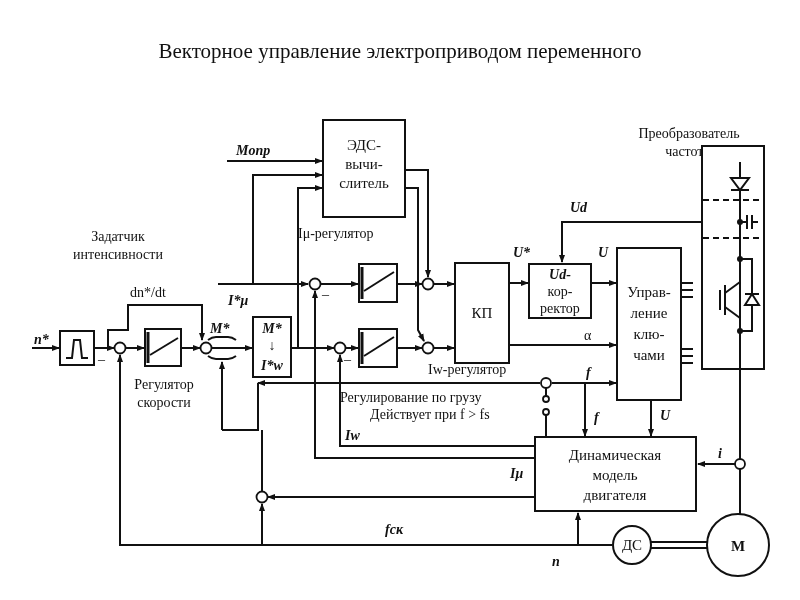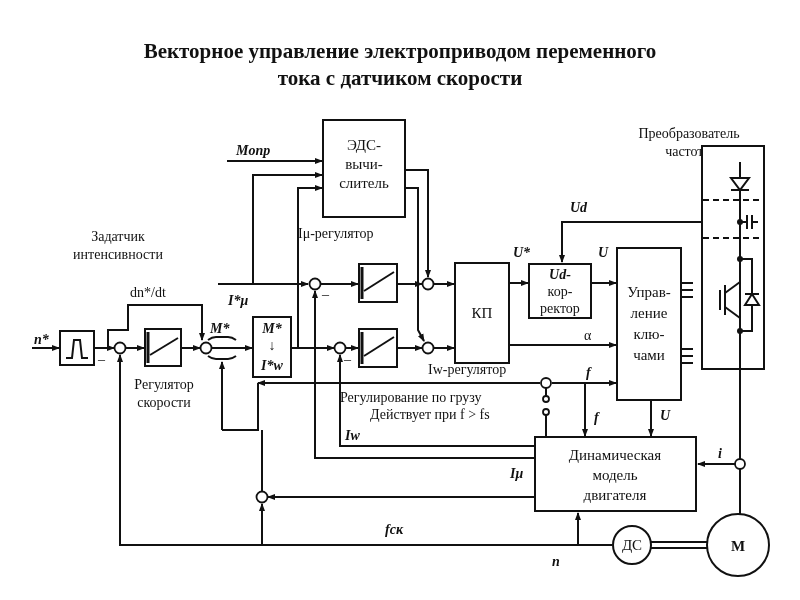--- a/index.html
+++ b/index.html
@@ -1,34 +1,33 @@
 <!DOCTYPE html>
 <html><head>
 <meta charset="utf-8">
 <style>
   html, body { margin:0; padding:0; background:#ffffff; }
   body { width:800px; height:600px; overflow:hidden; position:relative; font-family:"Liberation Serif","DejaVu Serif",serif; color:#111; }
-  .title { position:absolute; left:0; width:800px; text-align:center; font-weight:bold; font-size:21px; line-height:27px; top:38px; }
+  .title { position:absolute; left:0; width:800px; text-align:center; font-weight:normal; font-size:21px; line-height:27px; top:38px; }
   svg { position:absolute; left:0; top:0; }
   svg text { font-family:"Liberation Serif","DejaVu Serif",serif; fill:#111; }
   .lbl { font-size:14px; }
   .it { font-style:italic; font-weight:bold; }
   .blk { font-size:15px; }
   .ln { stroke:#111; stroke-width:2; fill:none; }
   .ln3 { stroke:#111; stroke-width:3; fill:none; }
   .box { stroke:#111; stroke-width:2; fill:#fff; }
   .sum { stroke:#111; stroke-width:1.8; fill:#fff; }
   .dash { stroke:#111; stroke-width:2; stroke-dasharray:6 4; fill:none; }
 </style>
 </head>
 <body>
 
 <div class="title">
   <div>Векторное управление электроприводом переменного</div>
-  <div>тока с датчиком скорости</div>
 </div>
 
 <svg width="800" height="600" viewBox="0 0 800 600">
   <defs>
     <marker id="arr" markerWidth="8" markerHeight="8" refX="7" refY="4" orient="auto" markerUnits="userSpaceOnUse">
       <path d="M0,1 L8,4 L0,7 z" fill="#111"></path>
     </marker>
   </defs>
 
   <g>

